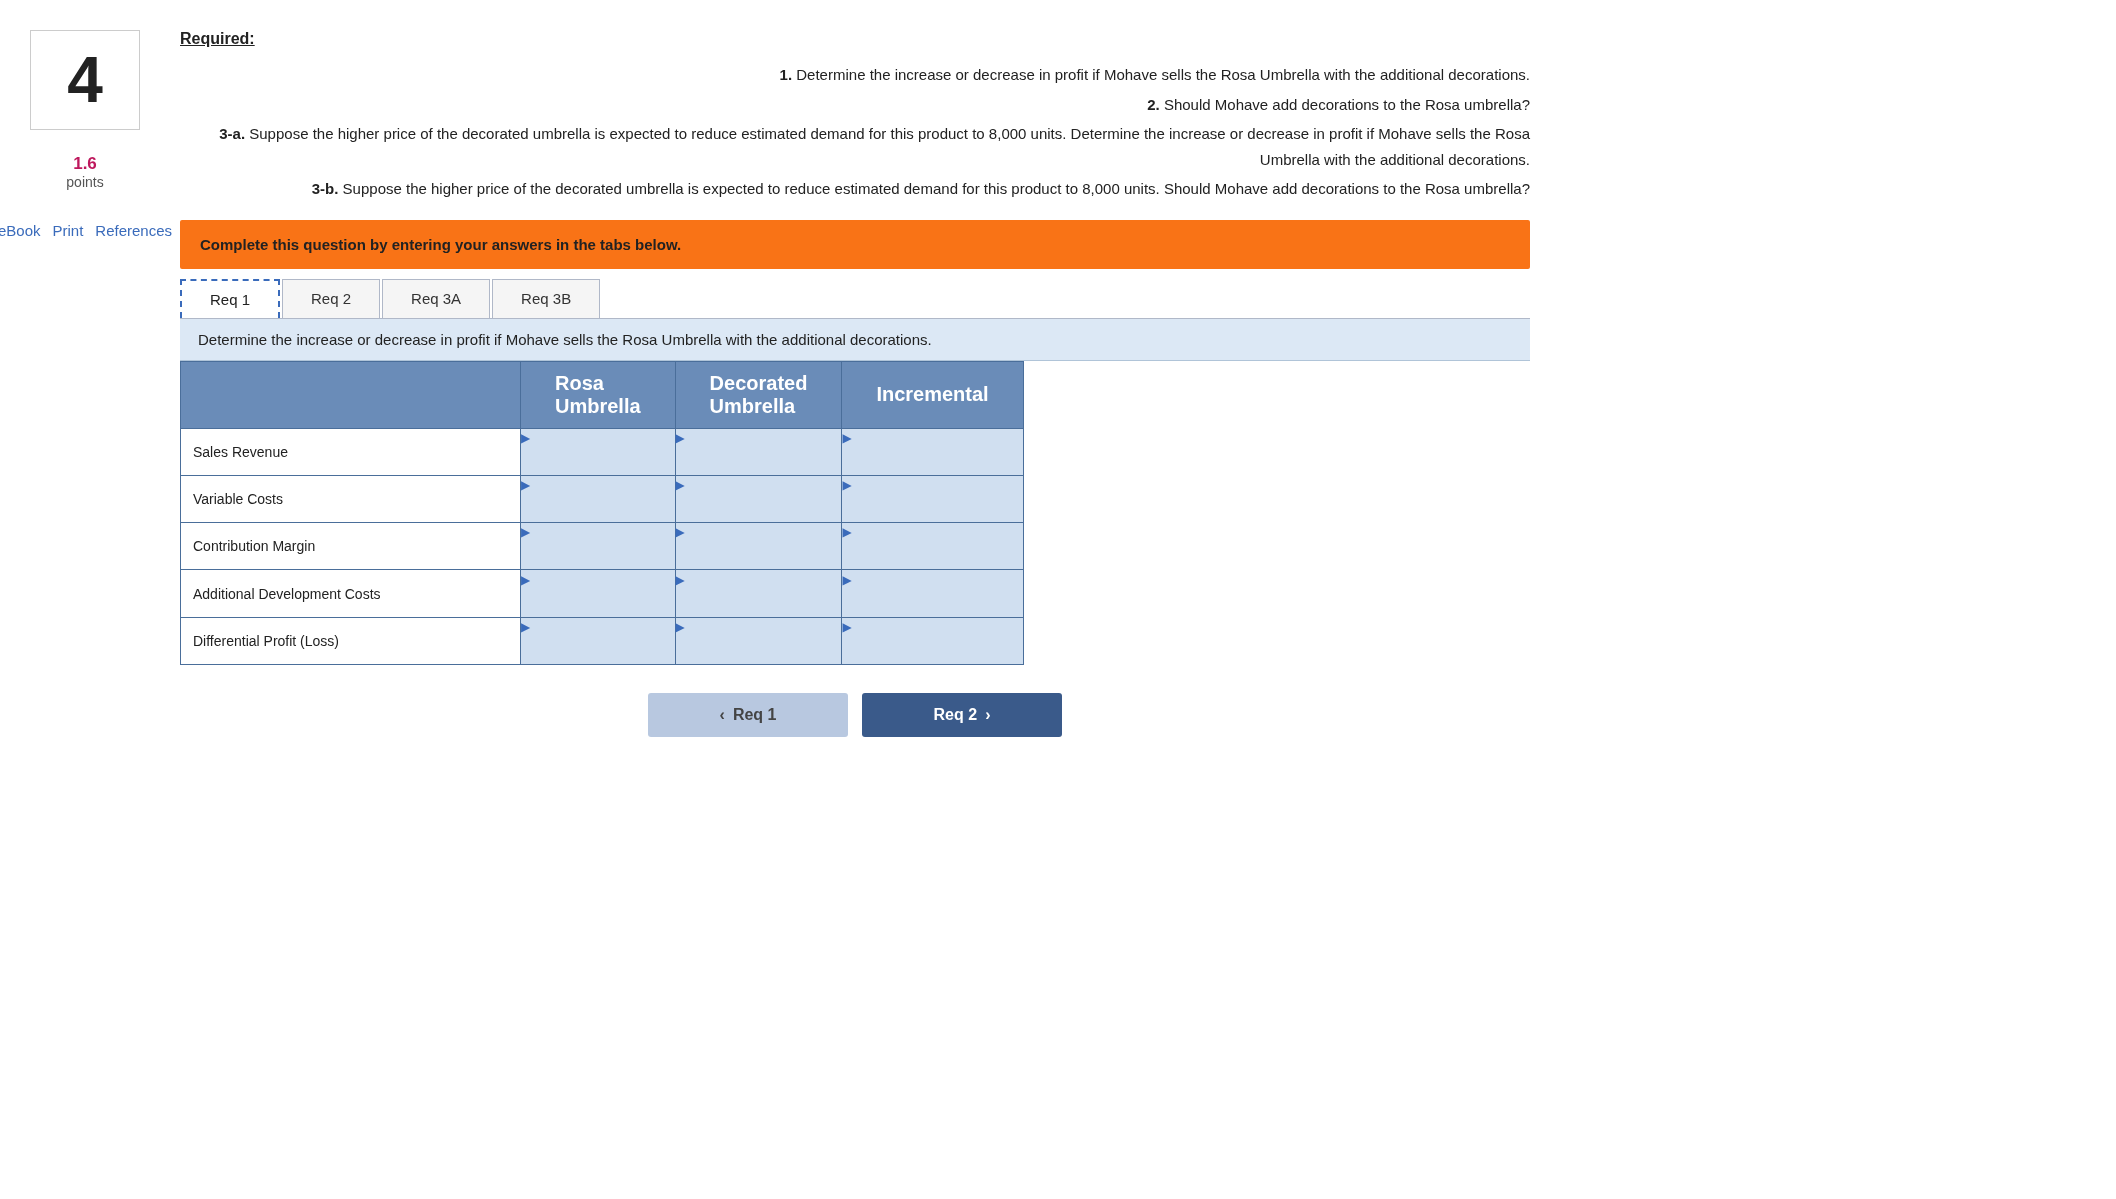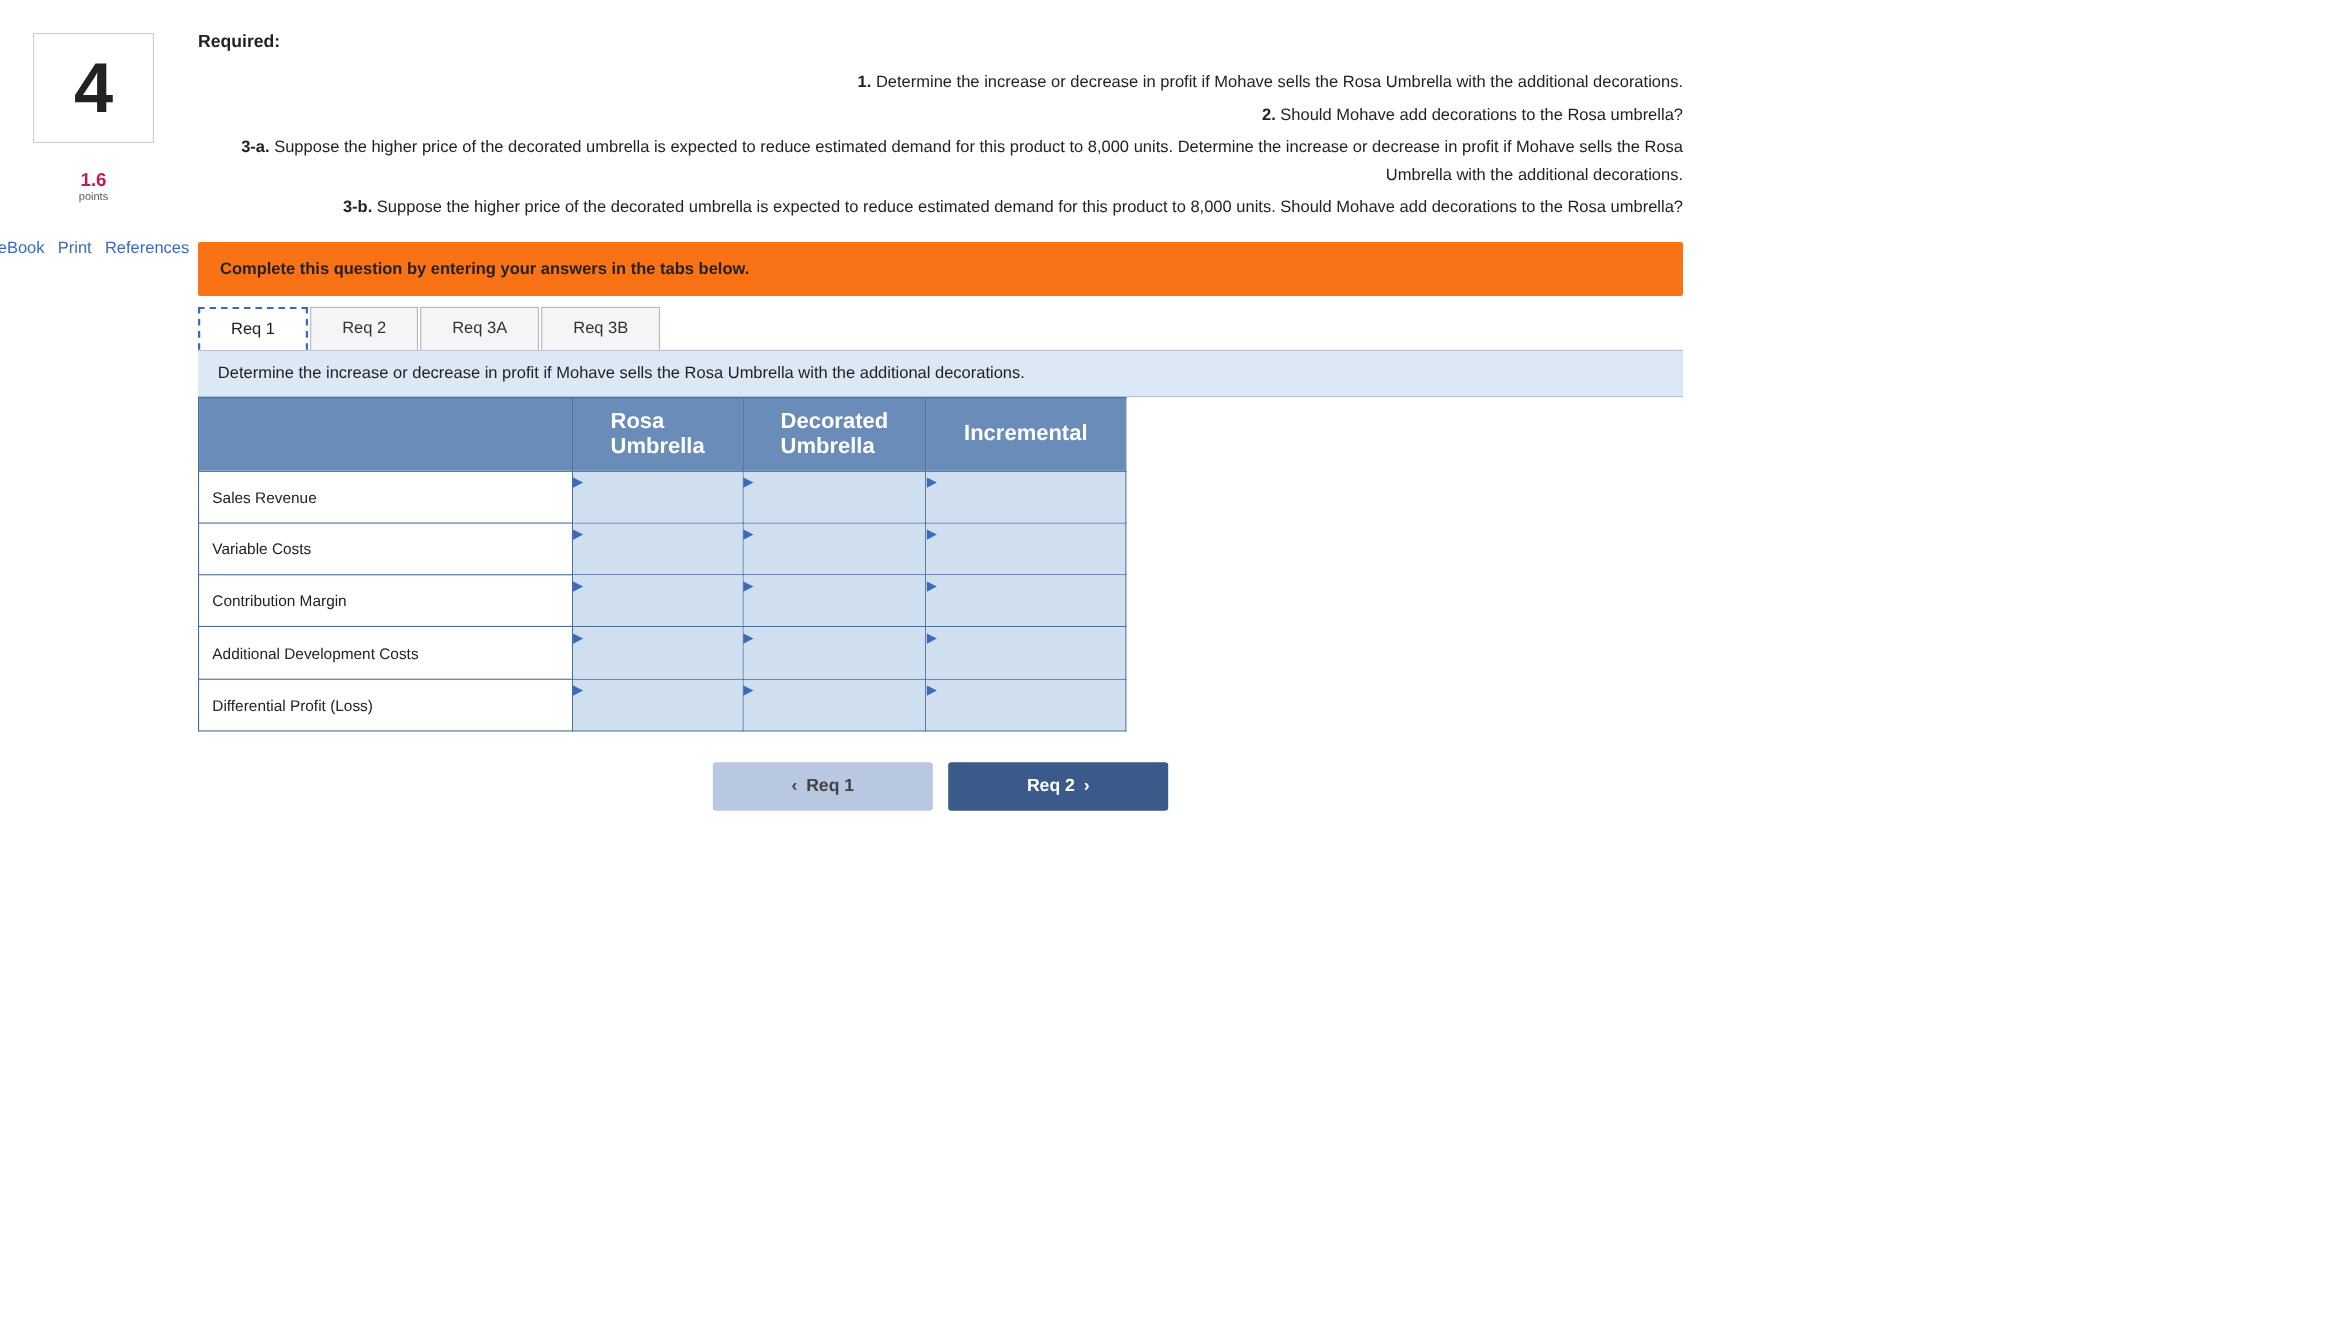--- a/index.html
+++ b/index.html
@@ -37,21 +37,21 @@
     .points-section {
       text-align: center;
       margin-bottom: 32px;
     }
     .points-value {
       font-size: 17px;
       color: #be185d;
       font-weight: bold;
     }
     .points-label {
-      font-size: 10px;
+      font-size: 14px;
       color: #555;
     }
     .sidebar-links {
       display: flex;
       flex-direction: row;
       align-items: center;
       gap: 12px;
     }
     .sidebar-link {
       color: #3a6bbb;
@@ -63,20 +63,21 @@
     }
     .main-content {
       flex: 1;
       padding: 10px 40px 10px 10px;
       max-width: 1400px;
     }
     .required-heading {
       font-size: 16px;
       font-weight: bold;
       margin-bottom: 14px;
+      text-decoration: underline;
     }
     .requirements-list {
       margin-bottom: 18px;
       line-height: 1.7;
     }
     .requirements-list p {
       margin-bottom: 4px;
       text-align: right;
     }
     .req-bold { font-weight: bold; }

